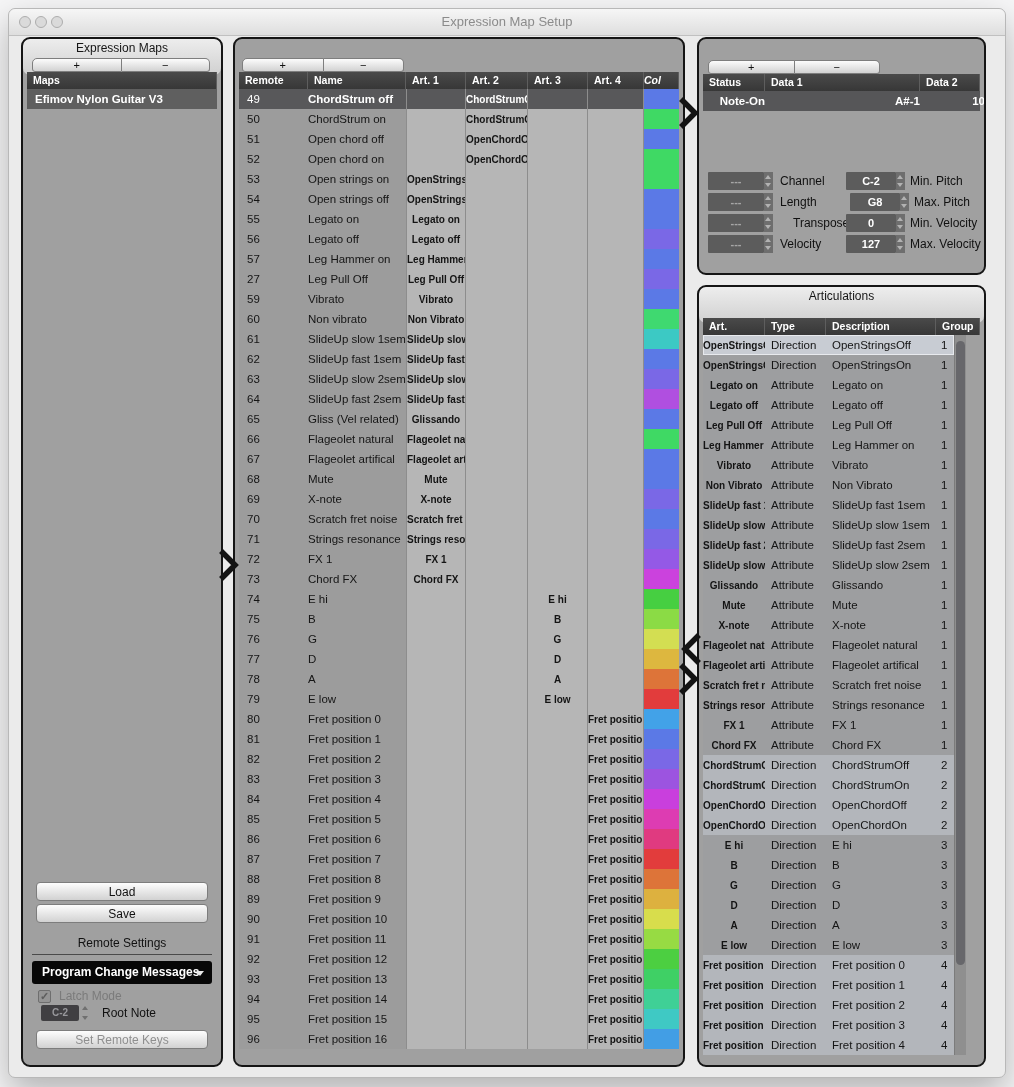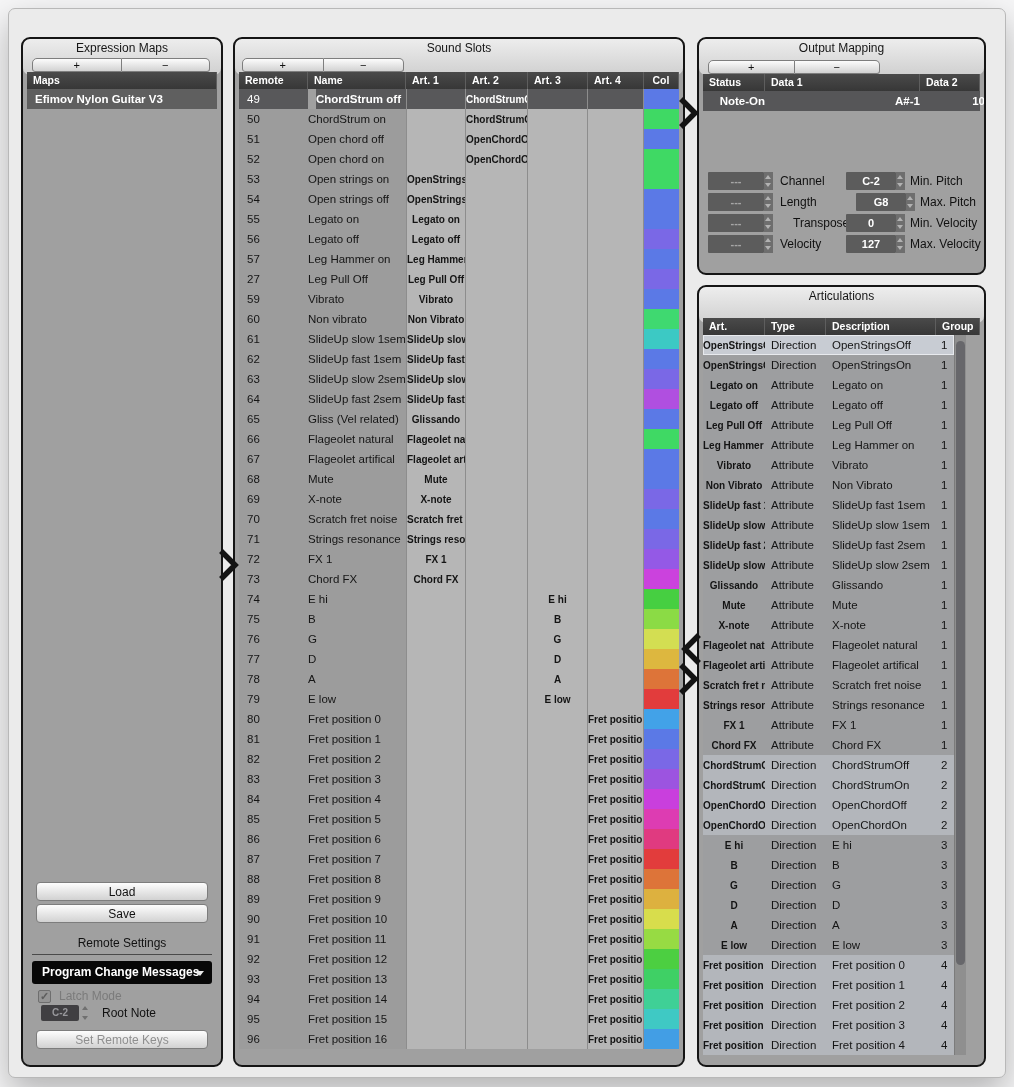--- a/index.html
+++ b/index.html
@@ -20,36 +20,36 @@
 
   .btnpair{position:absolute;display:flex;height:14px;}
   .btnpair button{flex:1;height:14px;font-size:11px;line-height:8px;color:#111;padding:0;
       background:linear-gradient(#fcfcfc,#d2d2d2);border:1px solid #7e7e7e;box-sizing:border-box;}
   .btnpair button:first-child{border-radius:5px 0 0 3px;}
   .btnpair button:last-child{border-radius:0 5px 3px 0;border-left:none;}
 
   .thead{position:absolute;background:linear-gradient(#4a4a4a,#373737);display:grid;height:17px;}
   .thead span{color:#fff;font-weight:bold;font-size:10.5px;line-height:17px;padding-left:6px;
       border-right:1px solid #5e5e5e;box-sizing:border-box;white-space:nowrap;overflow:hidden;}
-  .thead span.center{padding-left:0;text-align:center;}
+  .thead span.center{padding-left:0;font-style:italic;}
 
   
   .maps-row{position:absolute;height:20px;background:#5f5f5f;color:#fff;font-weight:bold;font-size:11.5px;
       line-height:20px;padding-left:8px;box-sizing:border-box;white-space:nowrap;overflow:hidden;}
 
   
   #ss-rows{position:absolute;left:4px;top:50px;width:440px;}
   .ss-row{display:grid;grid-template-columns:69px 98px 60px 62px 60px 56px 35px;height:20px;}
   .ss-row .c-rem{background:#9c9c9c;padding-left:8px;line-height:20px;font-size:11.5px;color:#151515;}
   .ss-row .c-name{background:#9c9c9c;line-height:20px;font-size:11.5px;color:#151515;white-space:nowrap;overflow:hidden;}
   .ss-row .c-art{background:#b6b6b6;border-right:1px solid #8d8d8d;font-weight:bold;font-size:10px;color:#141414;
       display:flex;align-items:center;justify-content:center;justify-content:safe center;overflow:hidden;white-space:nowrap;box-sizing:border-box;}
   .ss-row .c-art:nth-child(3){border-left:1px solid #8d8d8d;}
   .ss-row.sel .c-rem,.ss-row.sel .c-name,.ss-row.sel .c-art{background:#58585a;color:#fff;}
-  .ss-row.sel .c-name{font-weight:bold;margin-left:8px;}
+  .ss-row.sel .c-name{font-weight:bold;}
 
   
   .om-row{position:absolute;display:grid;grid-template-columns:62px 155px 65px;height:20px;background:#565658;}
   .om-row span{color:#fff;font-weight:bold;font-size:11.5px;line-height:20px;white-space:nowrap;overflow:hidden;text-align:right;}
   .om-status{padding-left:8px;}
   .om-center{text-align:center;}
   .field{position:absolute;height:18px;}
   .fval{position:absolute;top:0;height:18px;background:#5c5c5c;border-radius:1px;color:#fff;font-weight:bold;
         font-size:11px;text-align:center;line-height:18px;}
   .fval.dim{color:#a6a6a6;}
@@ -95,20 +95,26 @@
   .rn-label{margin-left:12px;font-size:12px;color:#111;}
 
   .chev{position:absolute;overflow:visible;}
 </style>
 </head>
 <body>
 
 <div class="stage">
 <div class="window">
 
+  <div class="titlebar">
+    <div class="tl" style="left:10px"></div>
+    <div class="tl" style="left:26px"></div>
+    <div class="tl" style="left:42px"></div>
+    <div class="win-title">Expression Map Setup</div>
+  </div>
 
   <section class="panel" id="p-maps">
     <div class="panel-title">Expression Maps</div>
     <div class="btnpair" style="left:9px;top:19px;width:178px">
       <button>+</button>
       <button>−</button>
     </div>
     <div class="thead" style="left:4px;top:33px;width:190px;grid-template-columns:190px">
       <span>Maps</span>
     </div>
@@ -136,21 +142,20 @@
             <i class="tri up"></i>
             <i class="tri dn"></i>
           </div>
       <span class="rn-label">Root Note</span>
     </div>
 
     <button class="big-btn disabled" style="top:991px">Set Remote Keys</button>
   </section>
 
   <section class="panel" id="p-slots">
-    <div class="panel-title">Sound Slots</div>
     <div class="btnpair" style="left:7px;top:19px;width:162px">
       <button>+</button>
       <button>−</button>
     </div>
     <div class="thead" id="ss-head" style="left:4px;top:33px;width:440px;grid-template-columns:69px 98px 60px 62px 60px 56px 35px">
           <span>Remote</span>
           <span>Name</span>
           <span>Art. 1</span>
           <span>Art. 2</span>
           <span>Art. 3</span>
@@ -587,21 +592,20 @@
             <span class="c-art"></span>
             <span class="c-art"></span>
             <span class="c-art"></span>
             <span class="c-art">Fret position 16</span>
             <span class="c-col" style="background: rgb(66, 158, 229);"></span>
           </div>
         </div>
   </section>
 
   <section class="panel" id="p-output">
-    <div class="panel-title">Output Mapping</div>
     <div class="btnpair" style="left:9px;top:21px;width:172px">
       <button>+</button>
       <button>−</button>
     </div>
     <div class="thead" id="om-head" style="left:4px;top:35px;width:277px;grid-template-columns:62px 155px 60px">
           <span>Status</span>
           <span>Data 1</span>
           <span>Data 2</span>
         </div>
     <div class="om-row" style="left:4px;top:52px;width:277px">
@@ -643,21 +647,21 @@
             <span class="flabel" style="left: 81px;">Velocity</span>
           </div>
           <div class="field" style="top: 133px; left: 0px; width: 281px;">
             <span class="fval" style="left: 147px; width: 50px;">C-2</span>
             <span class="stp" style="left: 197px;">
               <i class="tri up"></i>
               <i class="tri dn"></i>
             </span>
             <span class="flabel" style="left: 211px;">Min. Pitch</span>
           </div>
-          <div class="field" style="top: 154px; left: 10px; width: 281px;">
+          <div class="field" style="top: 154px; left: 4px; width: 281px;">
             <span class="fval" style="left: 147px; width: 50px;">G8</span>
             <span class="stp" style="left: 197px;">
               <i class="tri up"></i>
               <i class="tri dn"></i>
             </span>
             <span class="flabel" style="left: 211px;">Max. Pitch</span>
           </div>
           <div class="field" style="top: 175px; left: 0px; width: 281px;">
             <span class="fval" style="left: 147px; width: 50px;">0</span>
             <span class="stp" style="left: 197px;">

